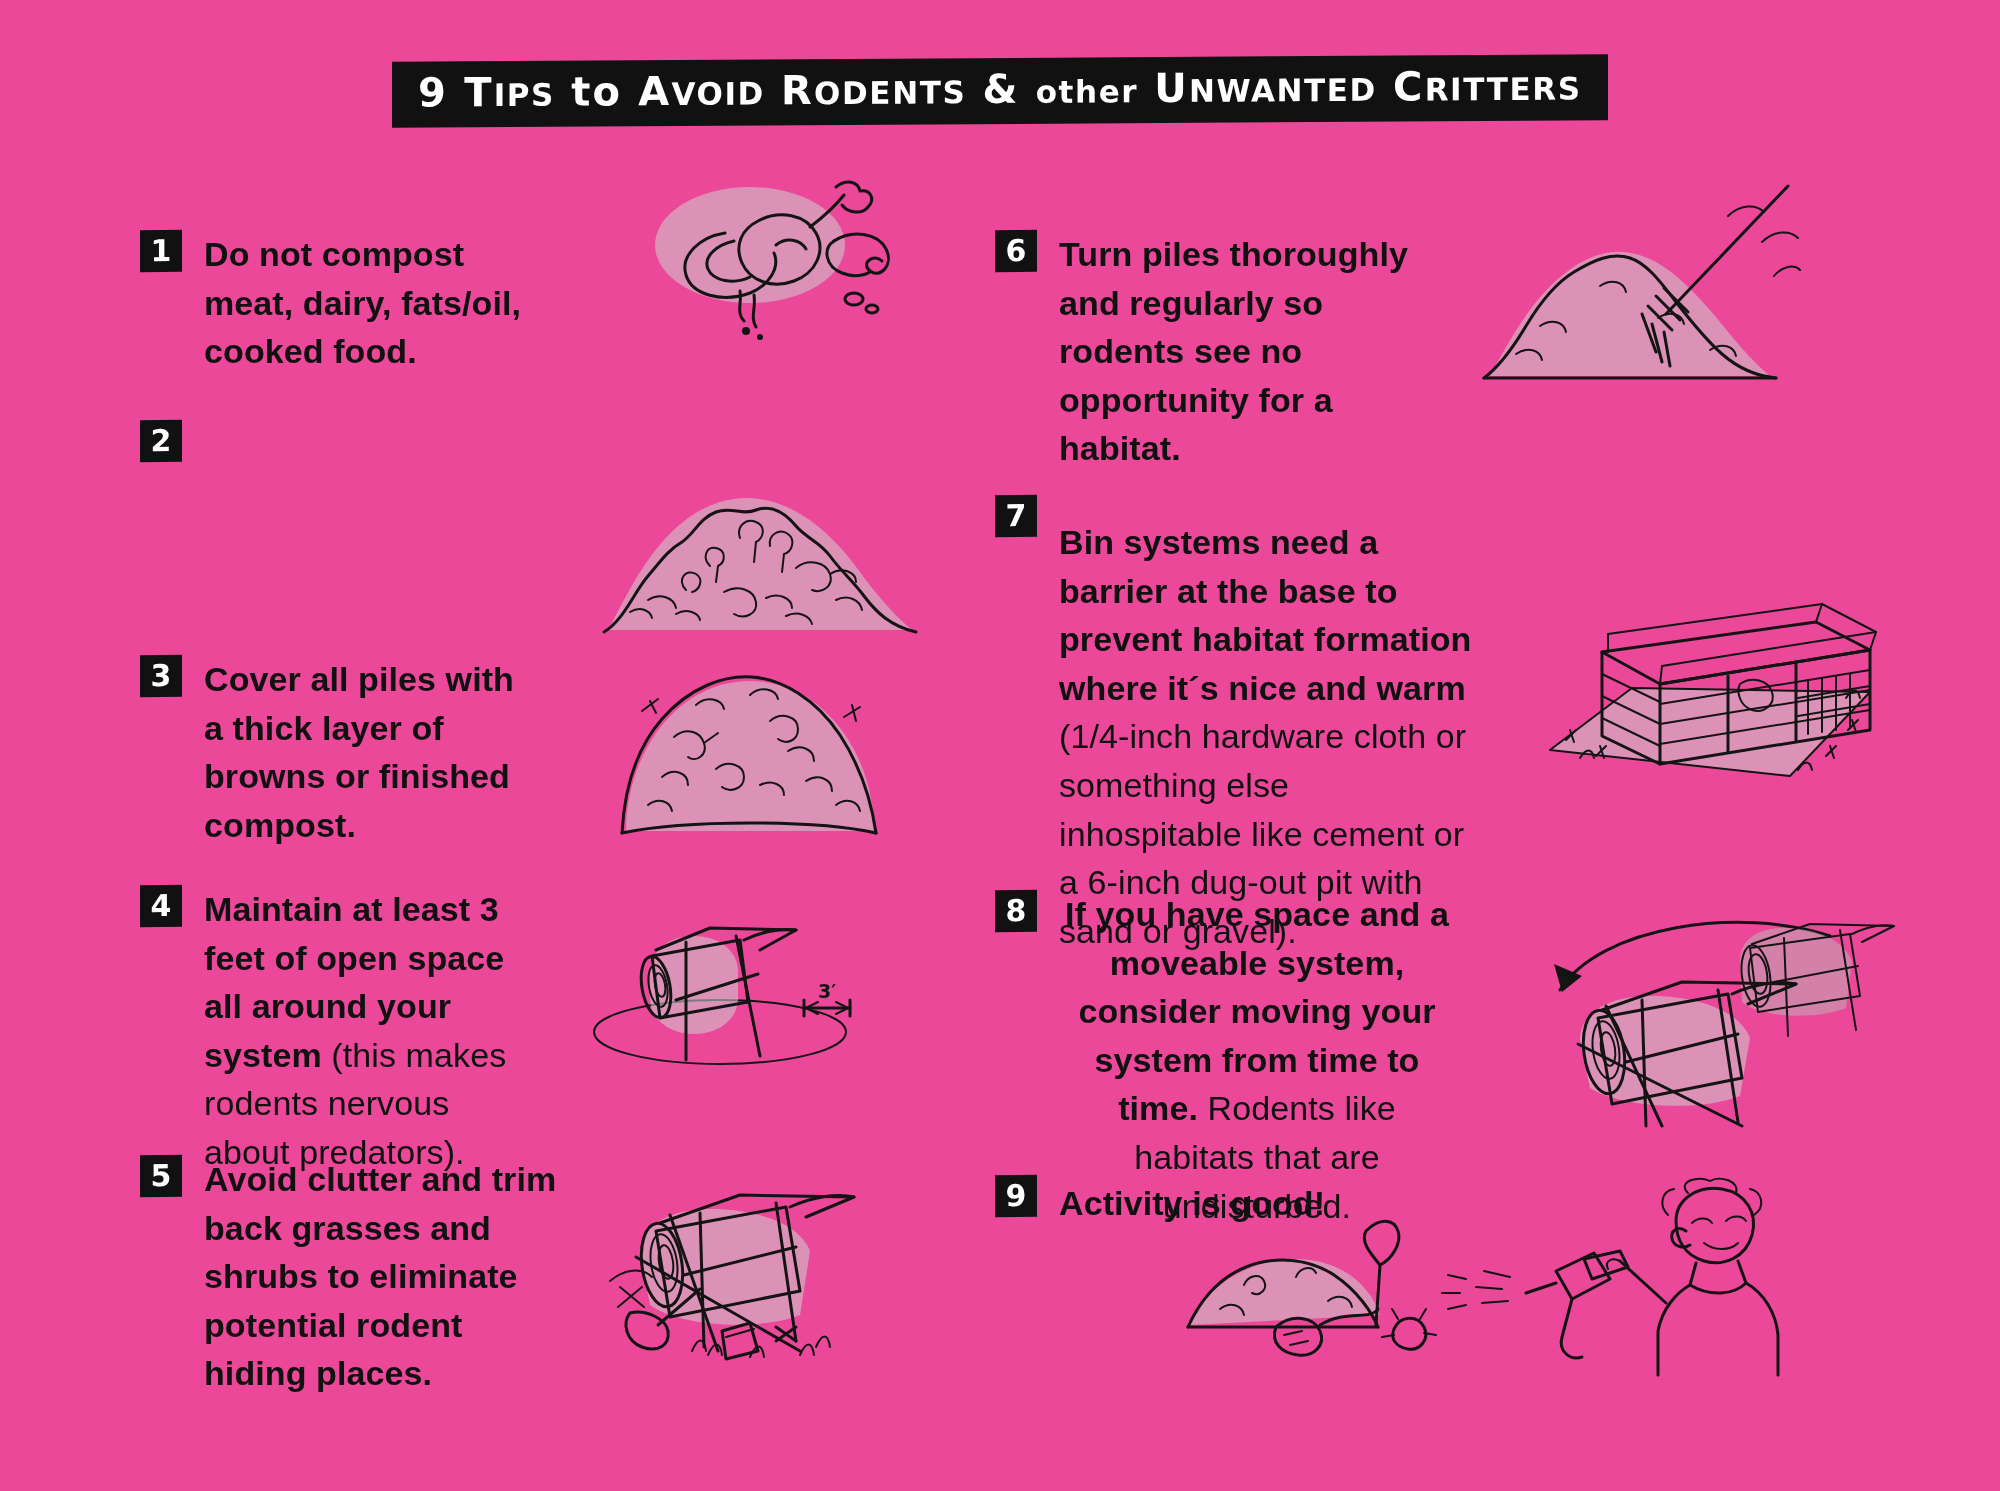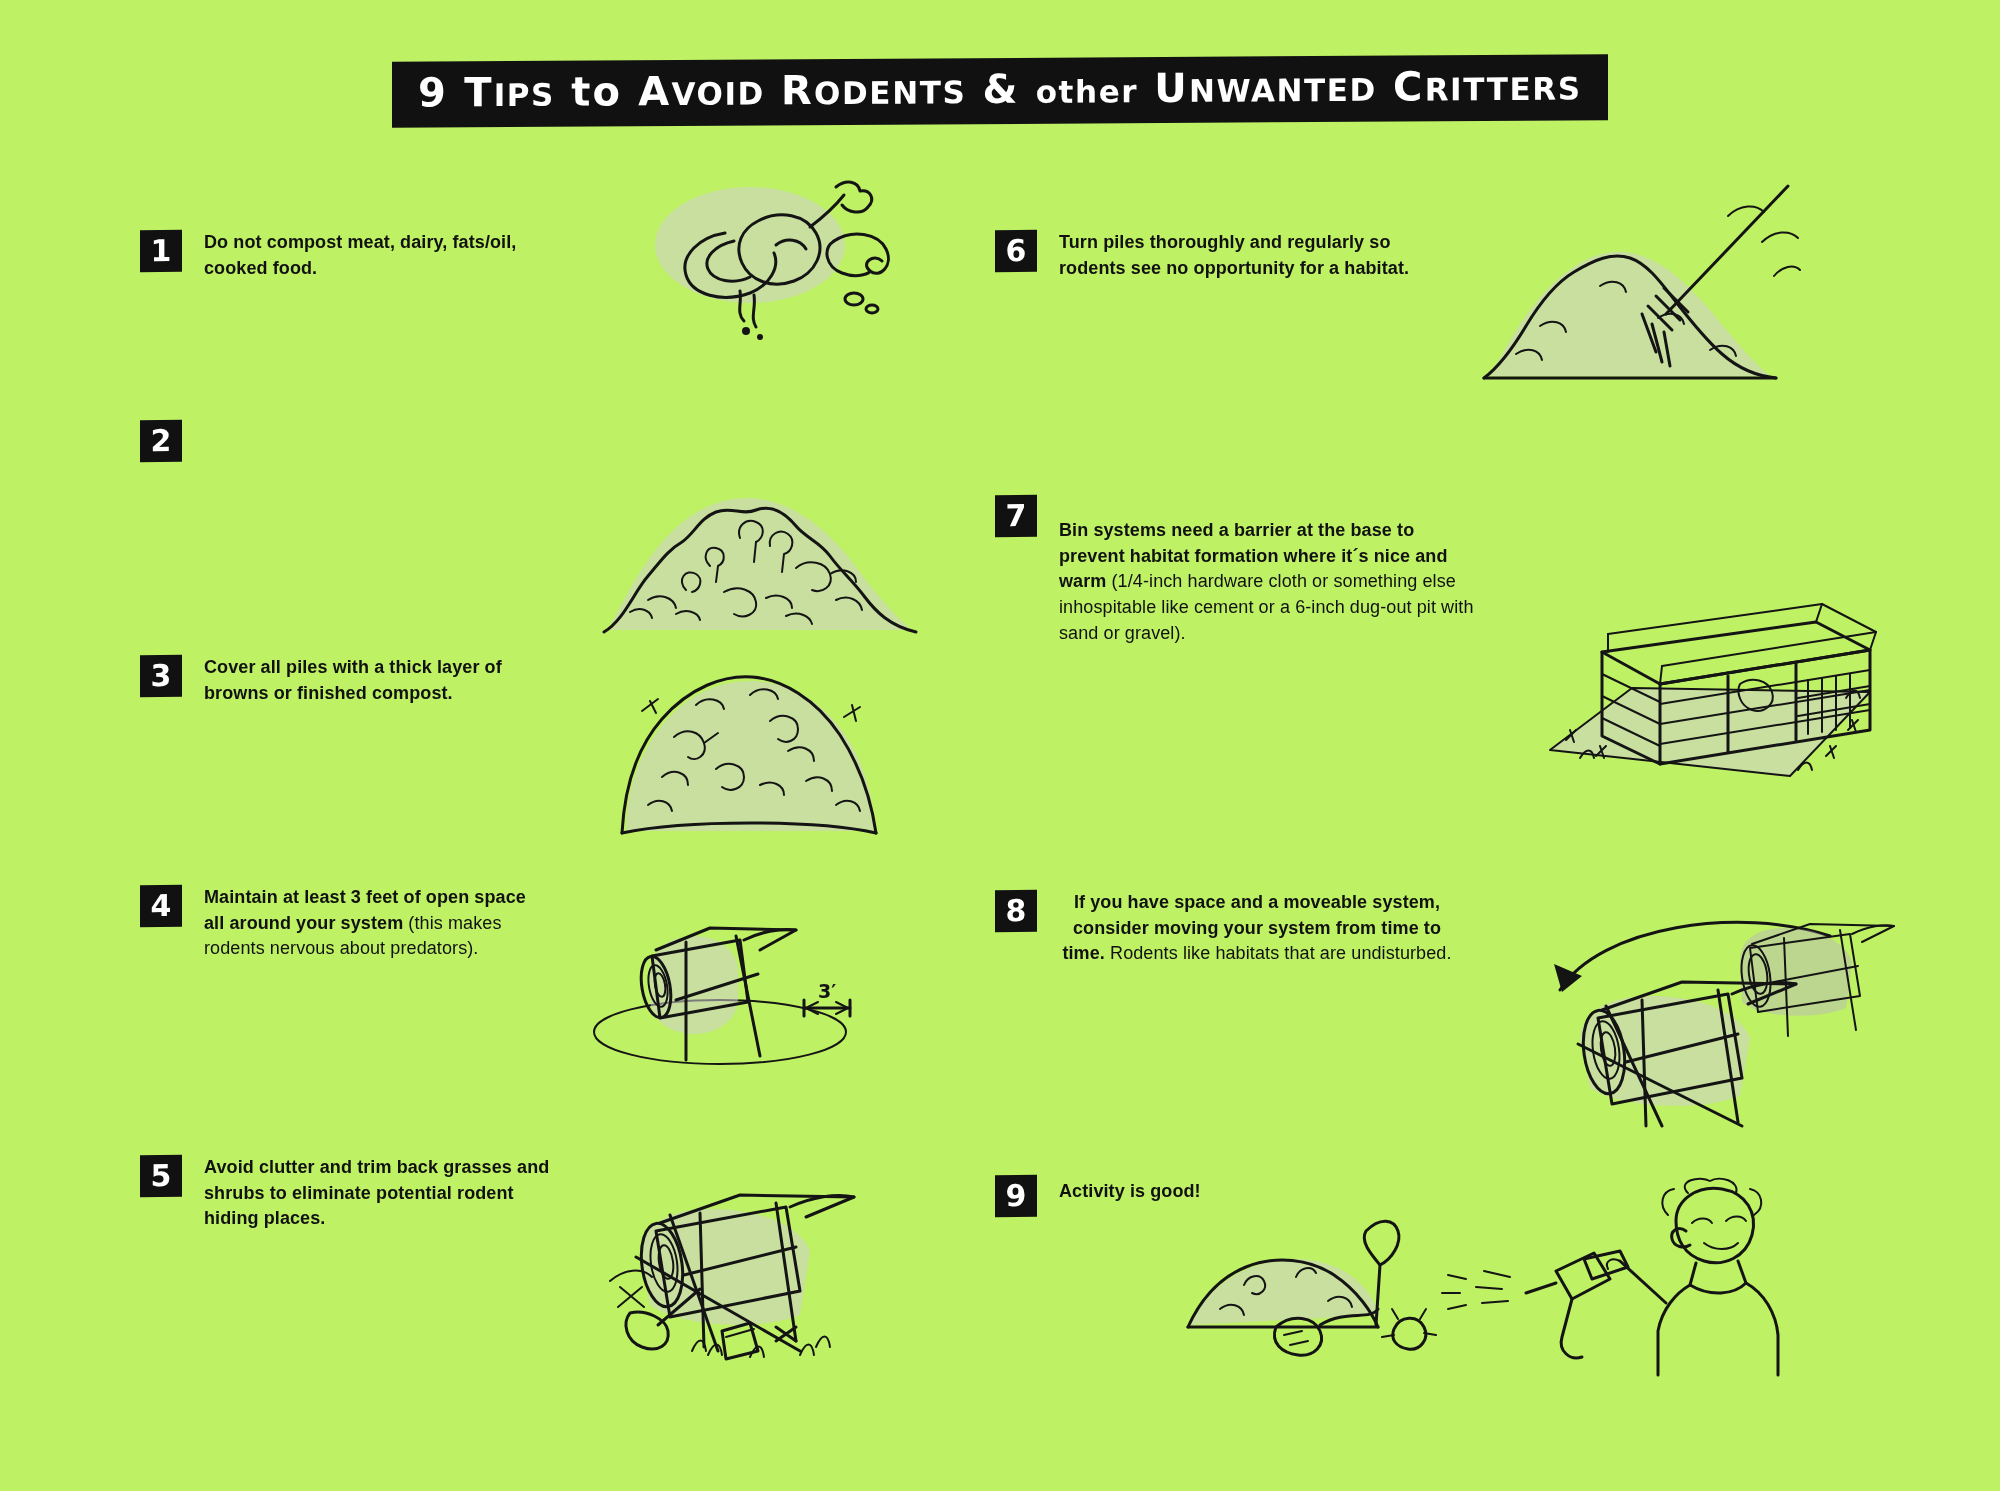--- a/index.html
+++ b/index.html
@@ -12,21 +12,21 @@
     height: 1491px;
     font-family: "Liberation Sans", sans-serif;
     color: #111111;
     overflow: hidden;
     position: relative;
   }
   .page {
     position: relative;
     width: 2000px;
     height: 1491px;
-    background: #bef264;
+    background: #ec4899;
   }
 
   
   .title-wrap {
     position: absolute;
     top: 58px;
     left: 0;
     width: 2000px;
     text-align: center;
   }
@@ -72,21 +72,21 @@
     color: #ffffff;
     font-family: "DejaVu Sans", sans-serif;
     font-weight: bold;
     font-size: 30px;
     line-height: 42px;
     text-align: center;
     margin-right: 22px;
     transform: skewY(-1deg);
   }
   .txt {
-    font-size: 18px;
+    font-size: 34px;
     line-height: 1.43;
     letter-spacing: 0.1px;
     color: #111111;
   }
   .txt b { font-weight: bold; }
   .txt .reg { font-weight: normal; }
 
   
   .ill {
     position: absolute;

